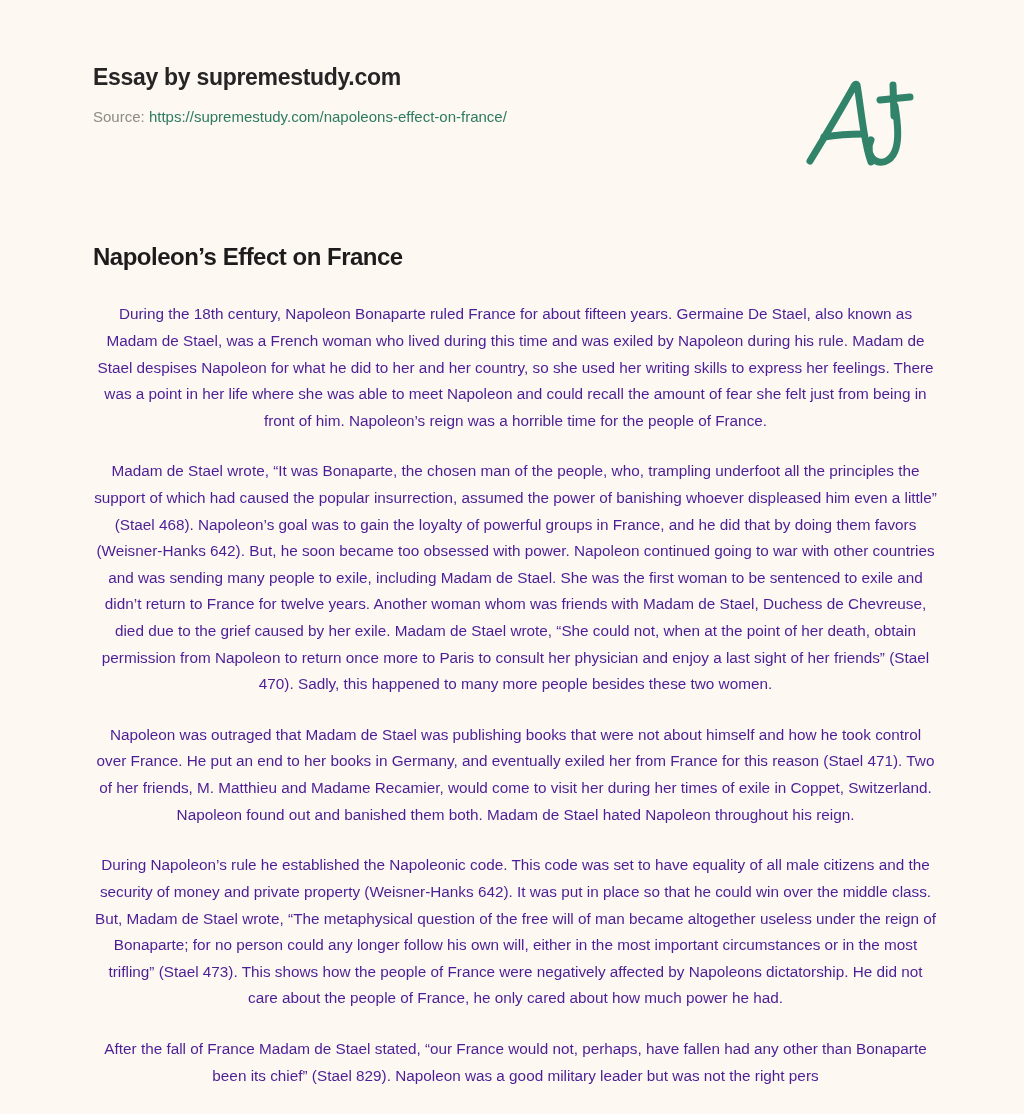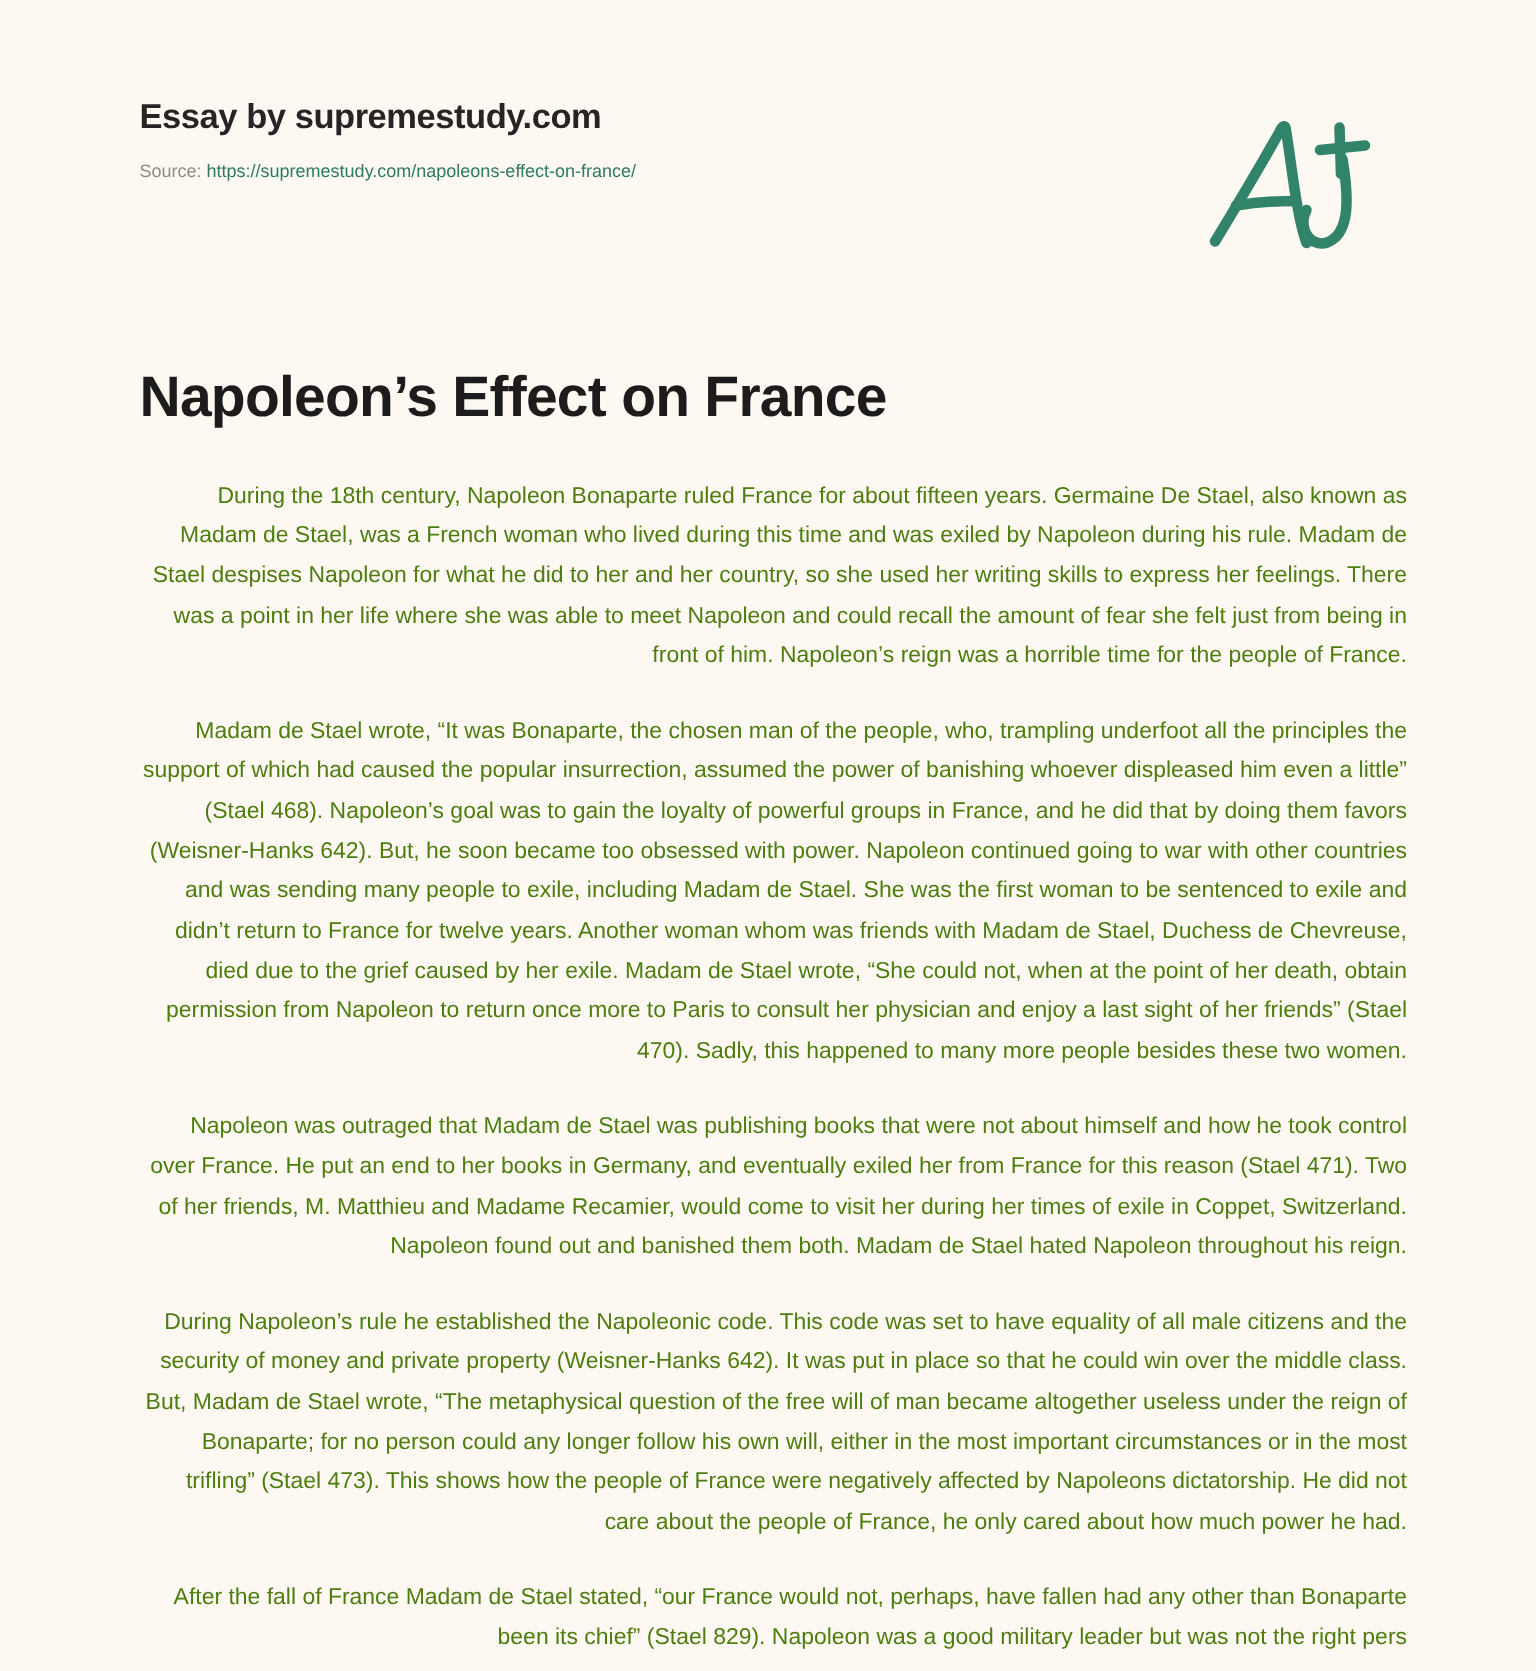--- a/index.html
+++ b/index.html
@@ -42,21 +42,21 @@
     font-size: 23px;
     font-weight: bold;
     color: #262425;
     letter-spacing: -0.3px;
     line-height: 1.2;
     margin: 0;
   }
 
   .source-line {
     margin-top: 15px;
-    font-size: 12px;
+    font-size: 15px;
     line-height: 1.3;
     white-space: nowrap;
   }
 
   .source-label {
     color: #8d8a87;
   }
 
   .source-url {
     color: #2c7a61;
@@ -76,33 +76,33 @@
   
   .article {
     position: absolute;
     left: 93px;
     top: 243px;
     width: 845px;
   }
 
   .article-title {
     margin: 0 0 30px 0;
-    font-size: 38px;
+    font-size: 24px;
     font-weight: bold;
     color: #1d1b1c;
     letter-spacing: -0.5px;
     line-height: 1.18;
   }
 
   .article-body p {
     margin: 0 0 24px 0;
     font-size: 15.3px;
     line-height: 1.74;
-    color: #4d7c0f;
-    text-align: right;
+    color: #4c1d95;
+    text-align: center;
   }
   .article-body p:last-child { margin-bottom: 0; }
 </style>
 </head>
 <body>
 
 <div class="page">
 
   <div class="header">
 

